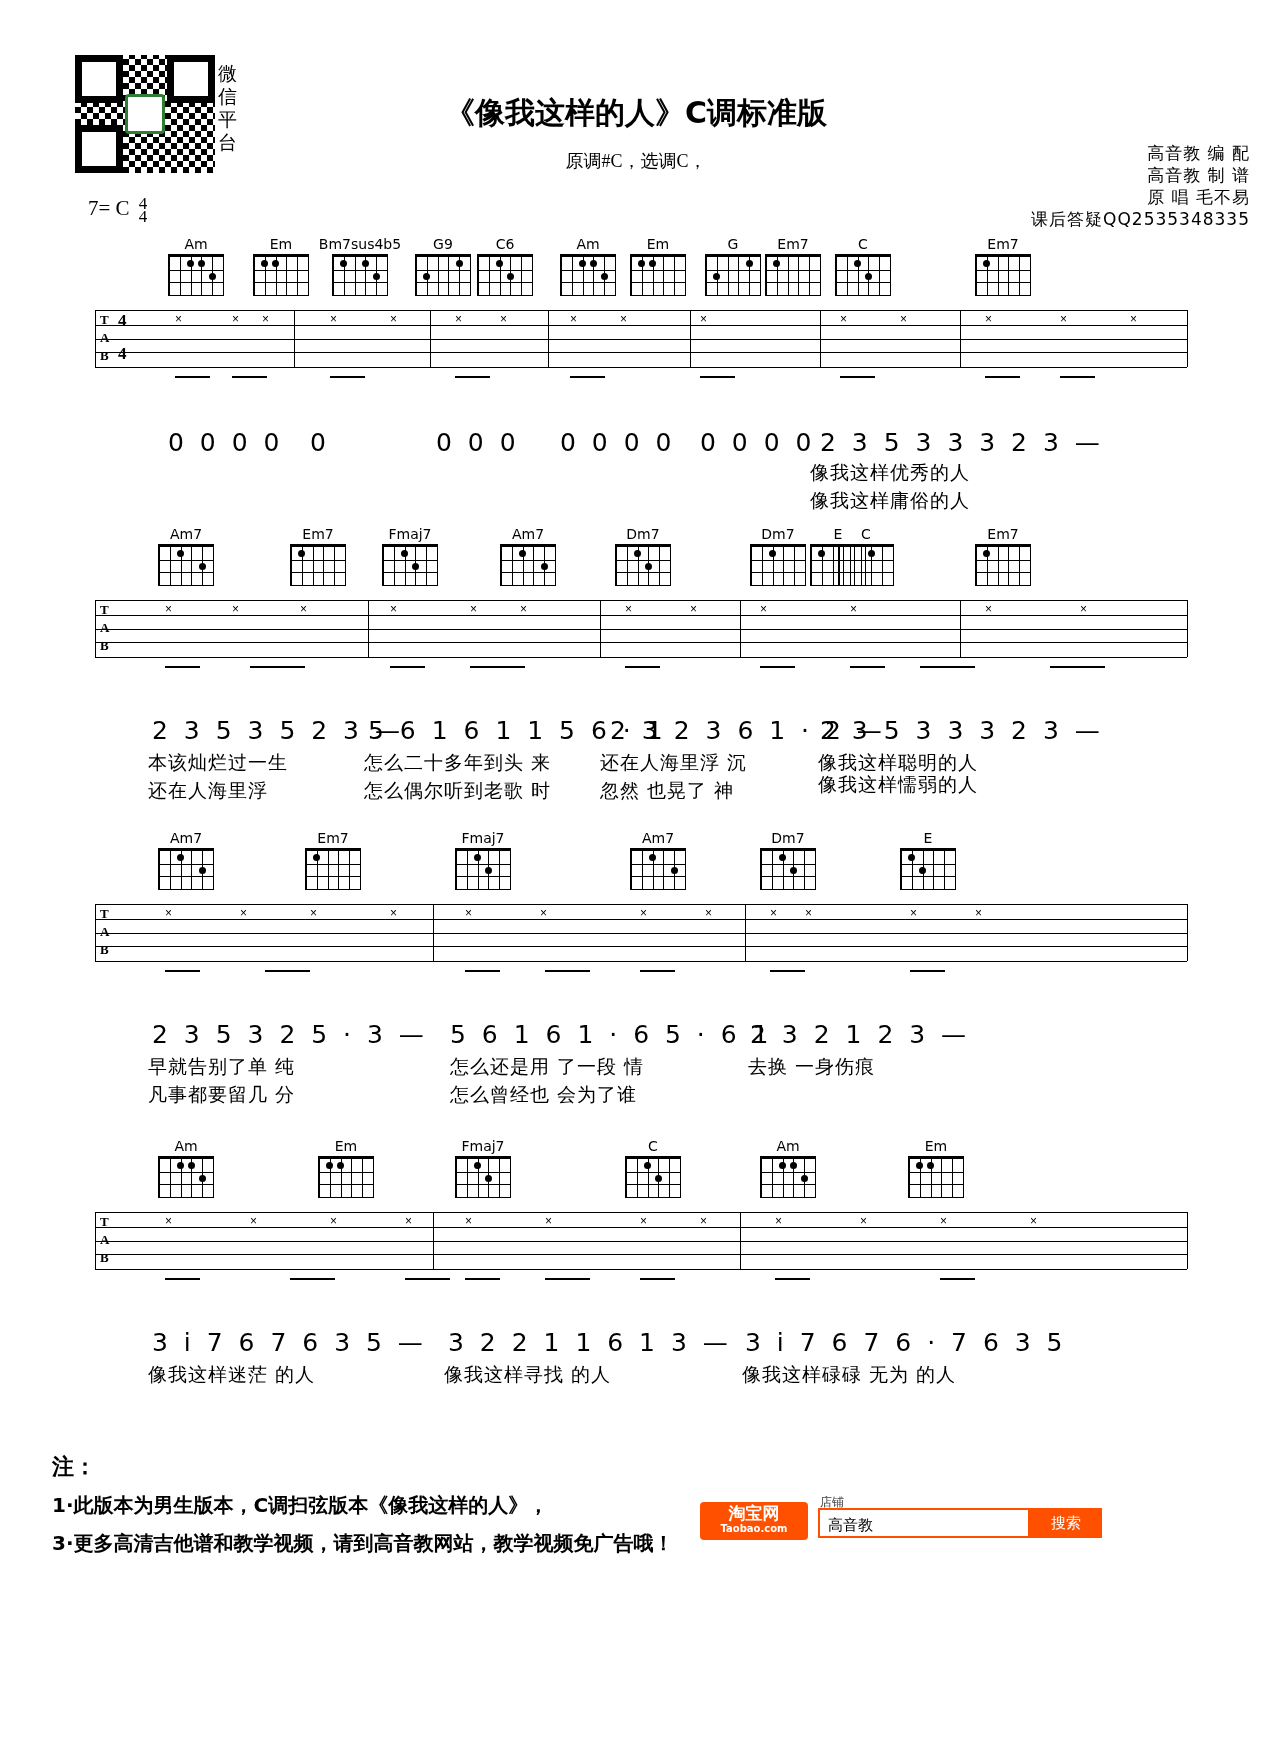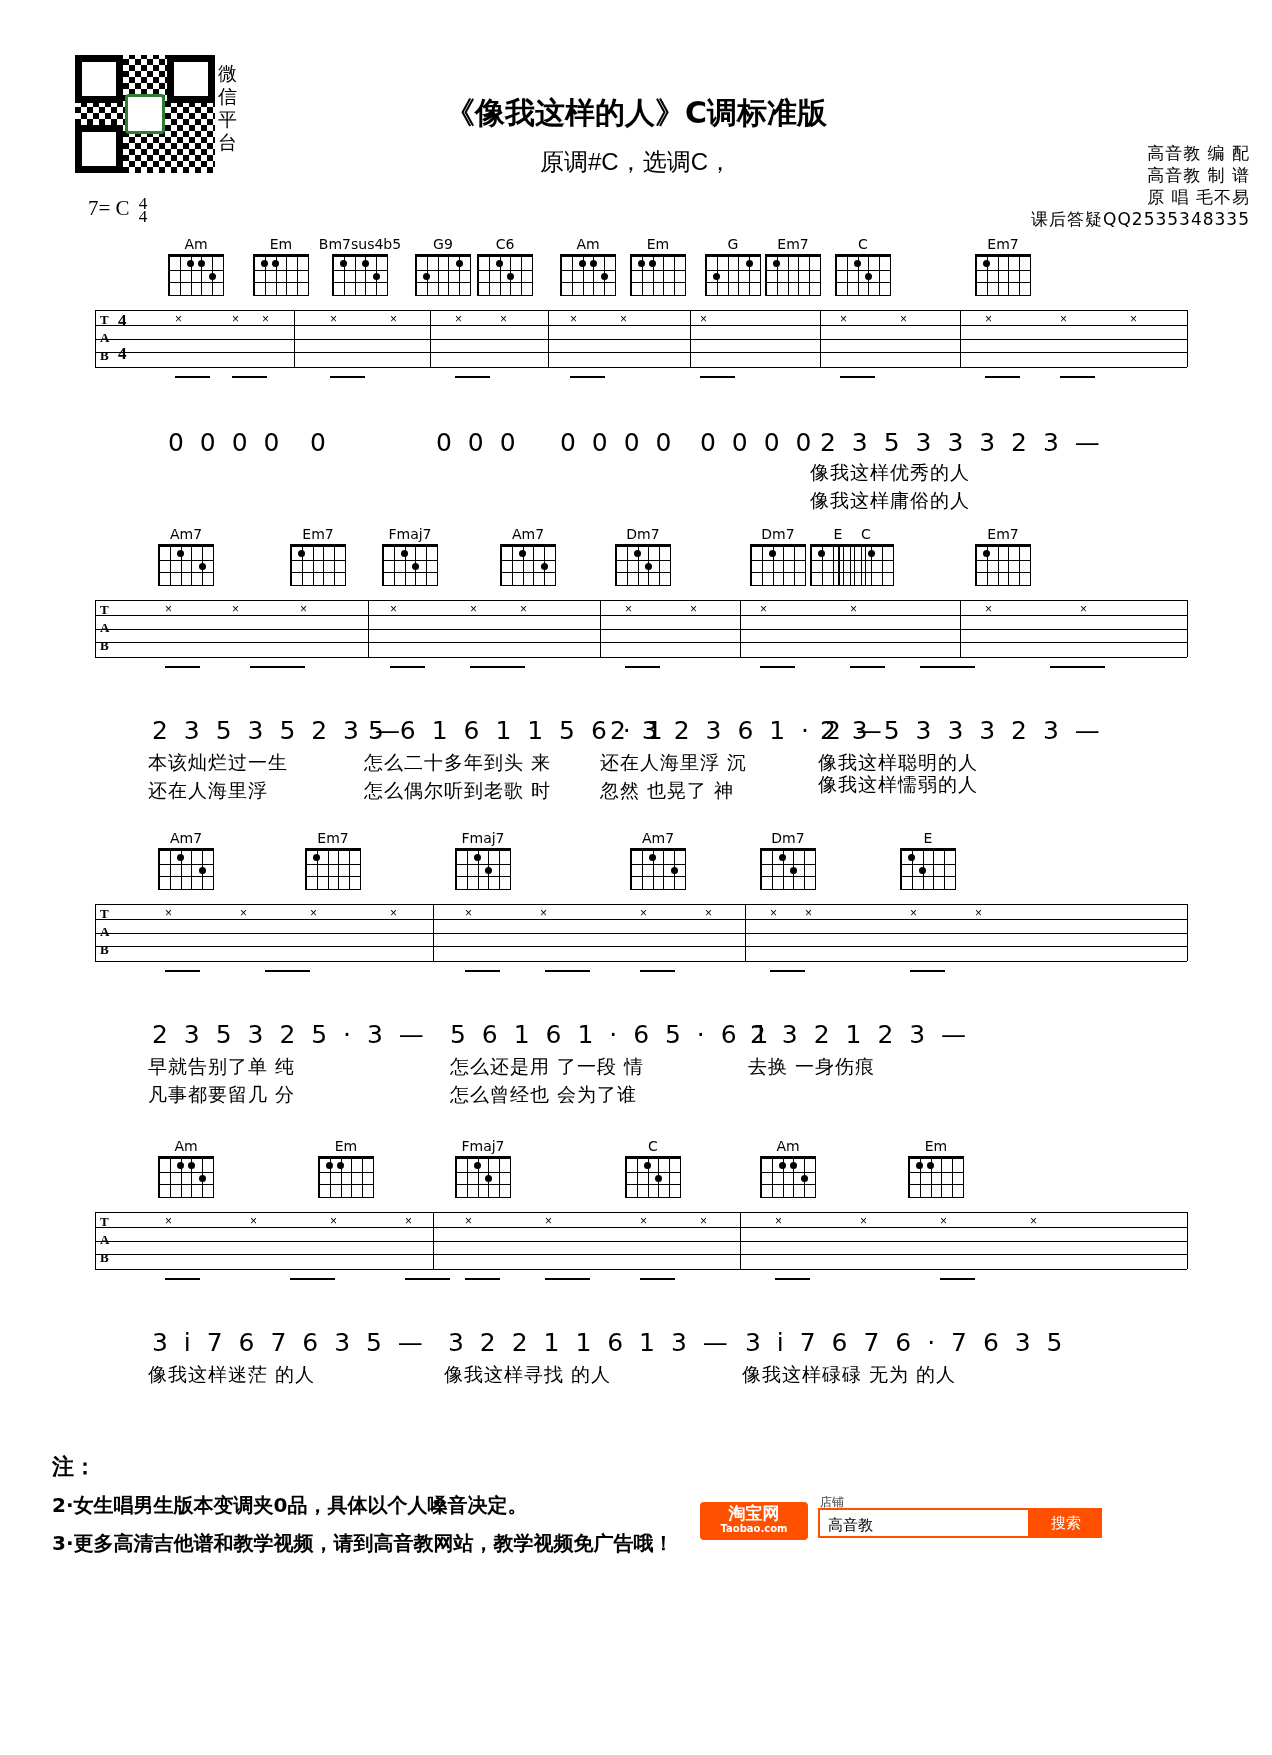--- a/index.html
+++ b/index.html
@@ -40,21 +40,21 @@
     position:absolute;left:88px;top:196px;font-size:21px;
     font-family:"Liberation Serif", serif;
   }
   .keysig .frac{display:inline-block;vertical-align:middle;text-align:center;line-height:13px;font-size:17px;margin-left:4px;}
   .title{
     position:absolute;left:0;right:0;top:93px;text-align:center;
     font-size:30px;font-weight:bold;font-family:"DejaVu Sans", sans-serif;
   }
   .subtitle{
     position:absolute;left:0;right:0;top:148px;text-align:center;
-    font-size:24px;line-height:27px;font-family:Liberation Sans, sans-serif;
+    font-size:18px;line-height:27px;font-family:Liberation Serif, serif;
   }
   .credits{
     position:absolute;right:22px;top:142px;text-align:right;
     font-size:17px;line-height:22px;font-family:"DejaVu Sans", sans-serif;
     letter-spacing:1px;
   }
 
   
   .system{position:absolute;left:0;width:1272px;}
   .chords{position:relative;height:60px;}
@@ -581,21 +581,21 @@
     <div class="numline" style="left:448px;top:188px">3 2 2 1 1 6 1 3     —</div>
     <div class="numline" style="left:745px;top:188px">3 i 7 6 7 6 · 7 6 3 5</div>
 
     <div class="lyricline" style="left:148px;top:222px">像我这样迷茫 的人</div>
     <div class="lyricline" style="left:444px;top:222px">像我这样寻找 的人</div>
     <div class="lyricline" style="left:742px;top:222px">像我这样碌碌 无为 的人</div>
   </div>
 
   <div class="notes">
     <div class="hdr">注：</div>
-    <div>2·女生唱男生版本变调夹0品，具体以个人嗓音决定。</div>
+    <div>1·此版本为男生版本，C调扫弦版本《像我这样的人》，</div>
     <div>3·更多高清吉他谱和教学视频，请到高音教网站，教学视频免广告哦！</div>
   </div>
 
   <div class="taobao">
     <div class="tb-logo">
       <span class="l1">淘宝网</span>
       <span class="l2">Taobao.com</span>
     </div>
     <div class="tb-shop-label">店铺</div>
     <div class="tb-field">高音教</div>

